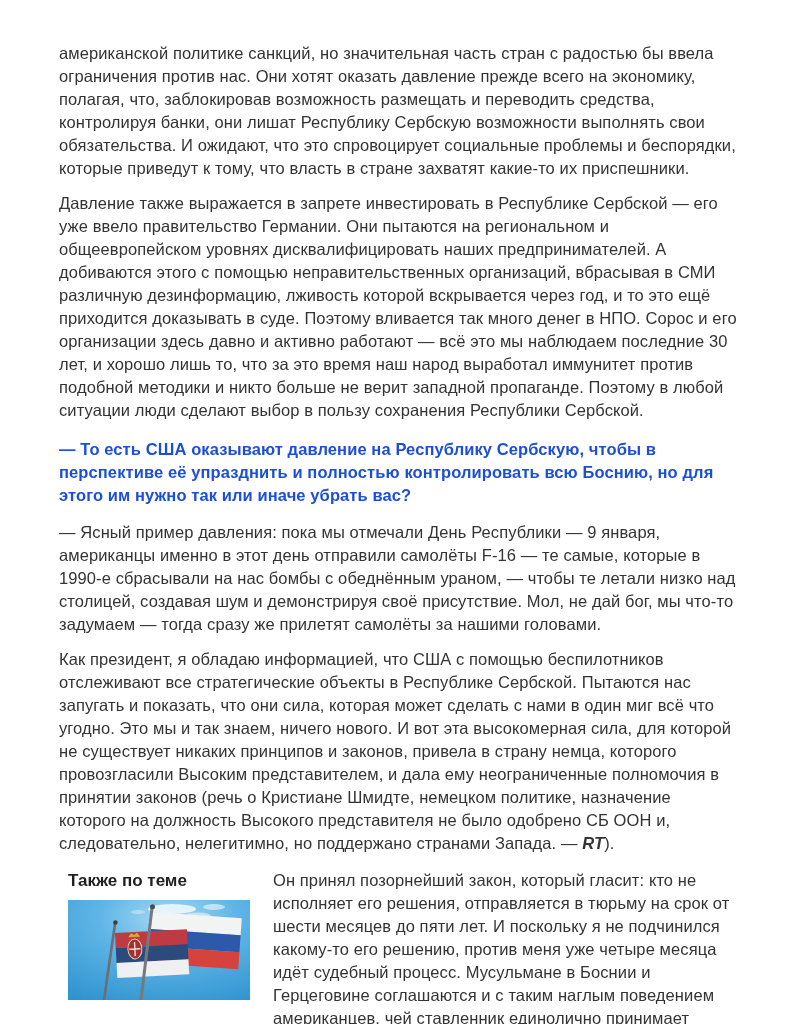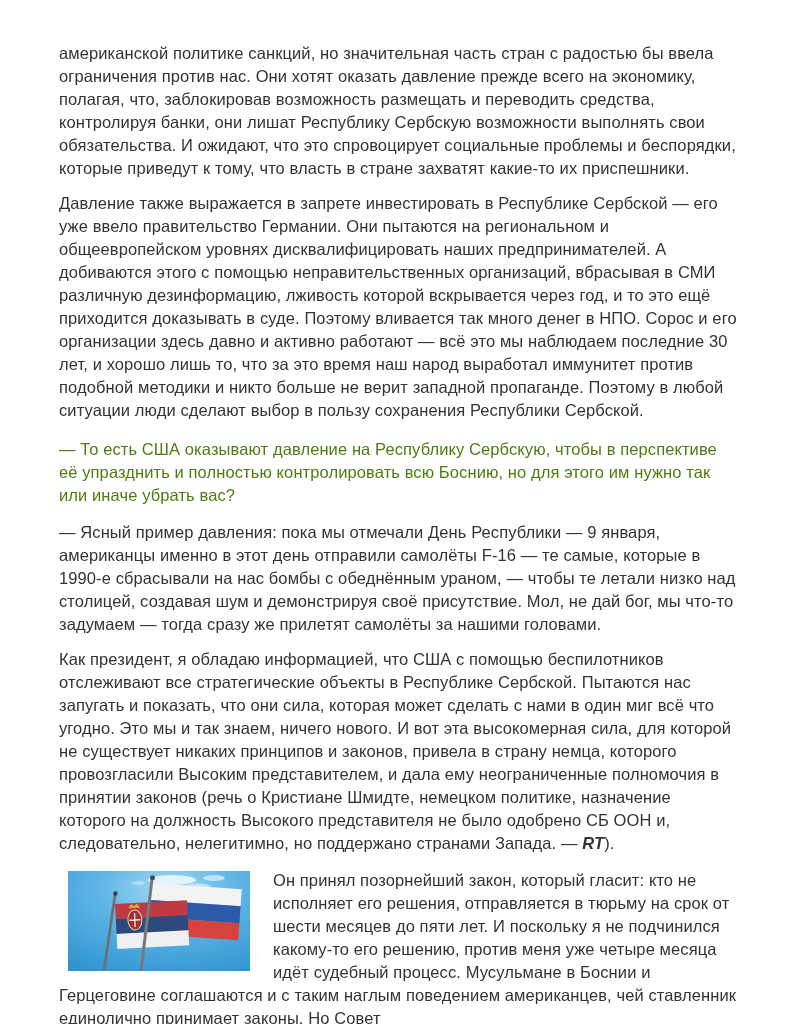--- a/index.html
+++ b/index.html
@@ -15,22 +15,22 @@
     padding: 42px 54px 12px 59px;
   }
   p.para {
     margin: 0 0 12px 0;
     font-size: 16.5px;
     line-height: 23px;
     color: #333333;
     letter-spacing: 0.1px;
   }
   p.question {
-    font-weight: normal;
-    color: #4d7c0f;
+    font-weight: bold;
+    color: #1d4ed8;
     margin: 16px 0 14px 0;
   }
   .rt-italic { font-style: italic; font-weight: bold; }
   .flow { margin-top: 14px; }
   .flow::after { content: ""; display: block; clear: both; }
   .related {
     float: left;
     width: 182px;
     margin: 2px 23px 10px 9px;
   }
@@ -61,20 +61,21 @@
 
   <p class="para question">— То есть США оказывают давление на Республику Сербскую, чтобы в перспективе её упразднить и полностью контролировать всю Боснию, но для этого им нужно так или иначе убрать вас?</p>
 
   <p class="para">— Ясный пример давления: пока мы отмечали День Республики — 9 января, американцы именно в этот день отправили самолёты F-16 — те самые, которые в 1990-е сбрасывали на нас бомбы с обеднённым ураном, — чтобы те летали низко над столицей, создавая шум и демонстрируя своё присутствие. Мол, не дай бог, мы что-то задумаем — тогда сразу же прилетят самолёты за нашими головами.</p>
 
   <p class="para"><span>Как президент, я обладаю информацией, что США с помощью беспилотников отслеживают все стратегические объекты в Республике Сербской. Пытаются нас запугать и показать, что они сила, которая может сделать с нами в один миг всё что угодно. Это мы и так знаем, ничего нового. И вот эта высокомерная сила, для которой не существует никаких принципов и законов, привела в страну немца, которого провозгласили Высоким представителем, и дала ему неограниченные полномочия в принятии законов (речь о Кристиане Шмидте, немецком политике, назначение которого на должность Высокого представителя не было одобрено СБ ООН и, следовательно, нелегитимно, но поддержано странами Запада. — </span><span class="rt-italic">RT</span><span>).</span></p>
 
   <div class="flow">
 
     <aside class="related">
+      <div class="related-label">Также по теме</div>
       <div class="related-image">
         <svg width="182" height="100" viewBox="0 0 182 100" preserveAspectRatio="none">
           <defs>
             <radialGradient id="skyGrad" cx="55%" cy="18%" r="95%">
               <stop offset="0%" stop-color="#a8daf4"></stop>
               <stop offset="40%" stop-color="#5fb5e6"></stop>
               <stop offset="100%" stop-color="#2f93cf"></stop>
             </radialGradient>
           </defs>
           <rect width="182" height="100" fill="url(#skyGrad)"></rect>

